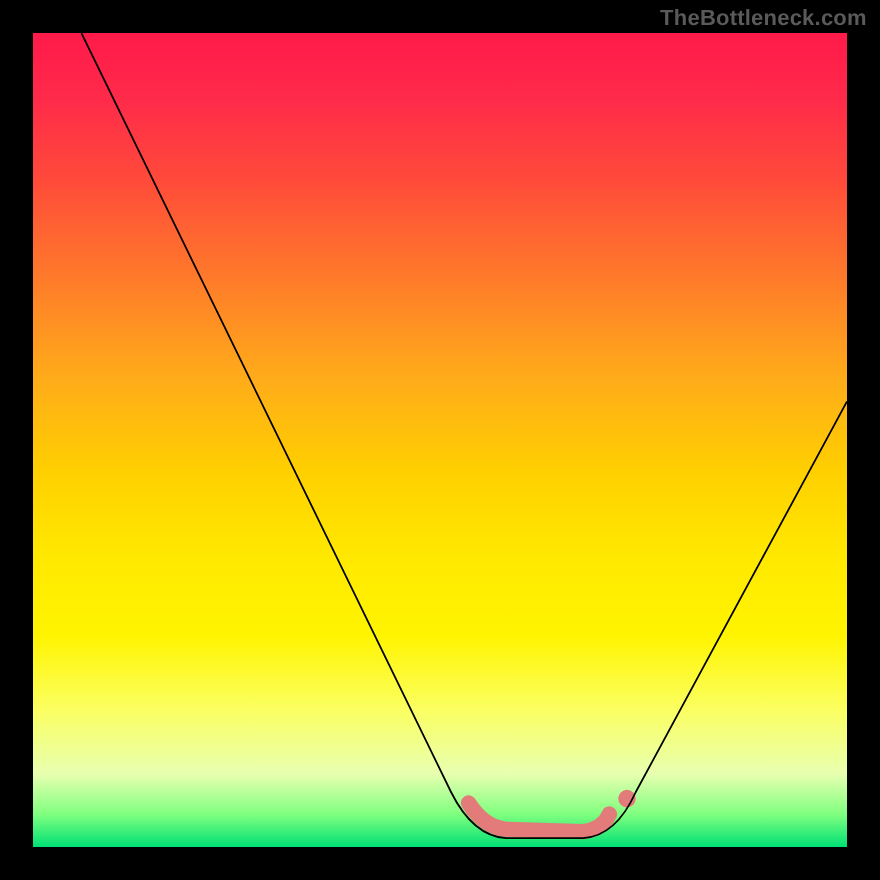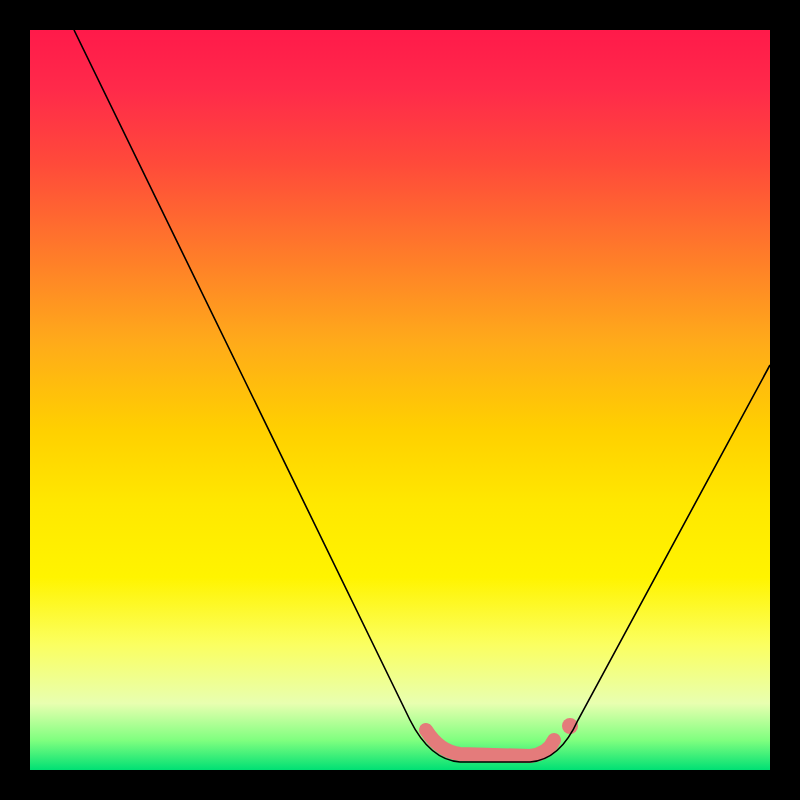--- a/index.html
+++ b/index.html
@@ -73,13 +73,14 @@
         <circle class="bottom-accent-dot" cx="540" cy="696" r="8"></circle>
       </g>
       <path class="curve" d="M 44 0
            L 380 690
            Q 400 730 430 732
            L 500 732
            Q 530 730 548 690
            L 740 335"></path>
     </svg>
   </div>
+  <div class="watermark">TheBottleneck.com</div>
 </div>
 
 </body></html>

